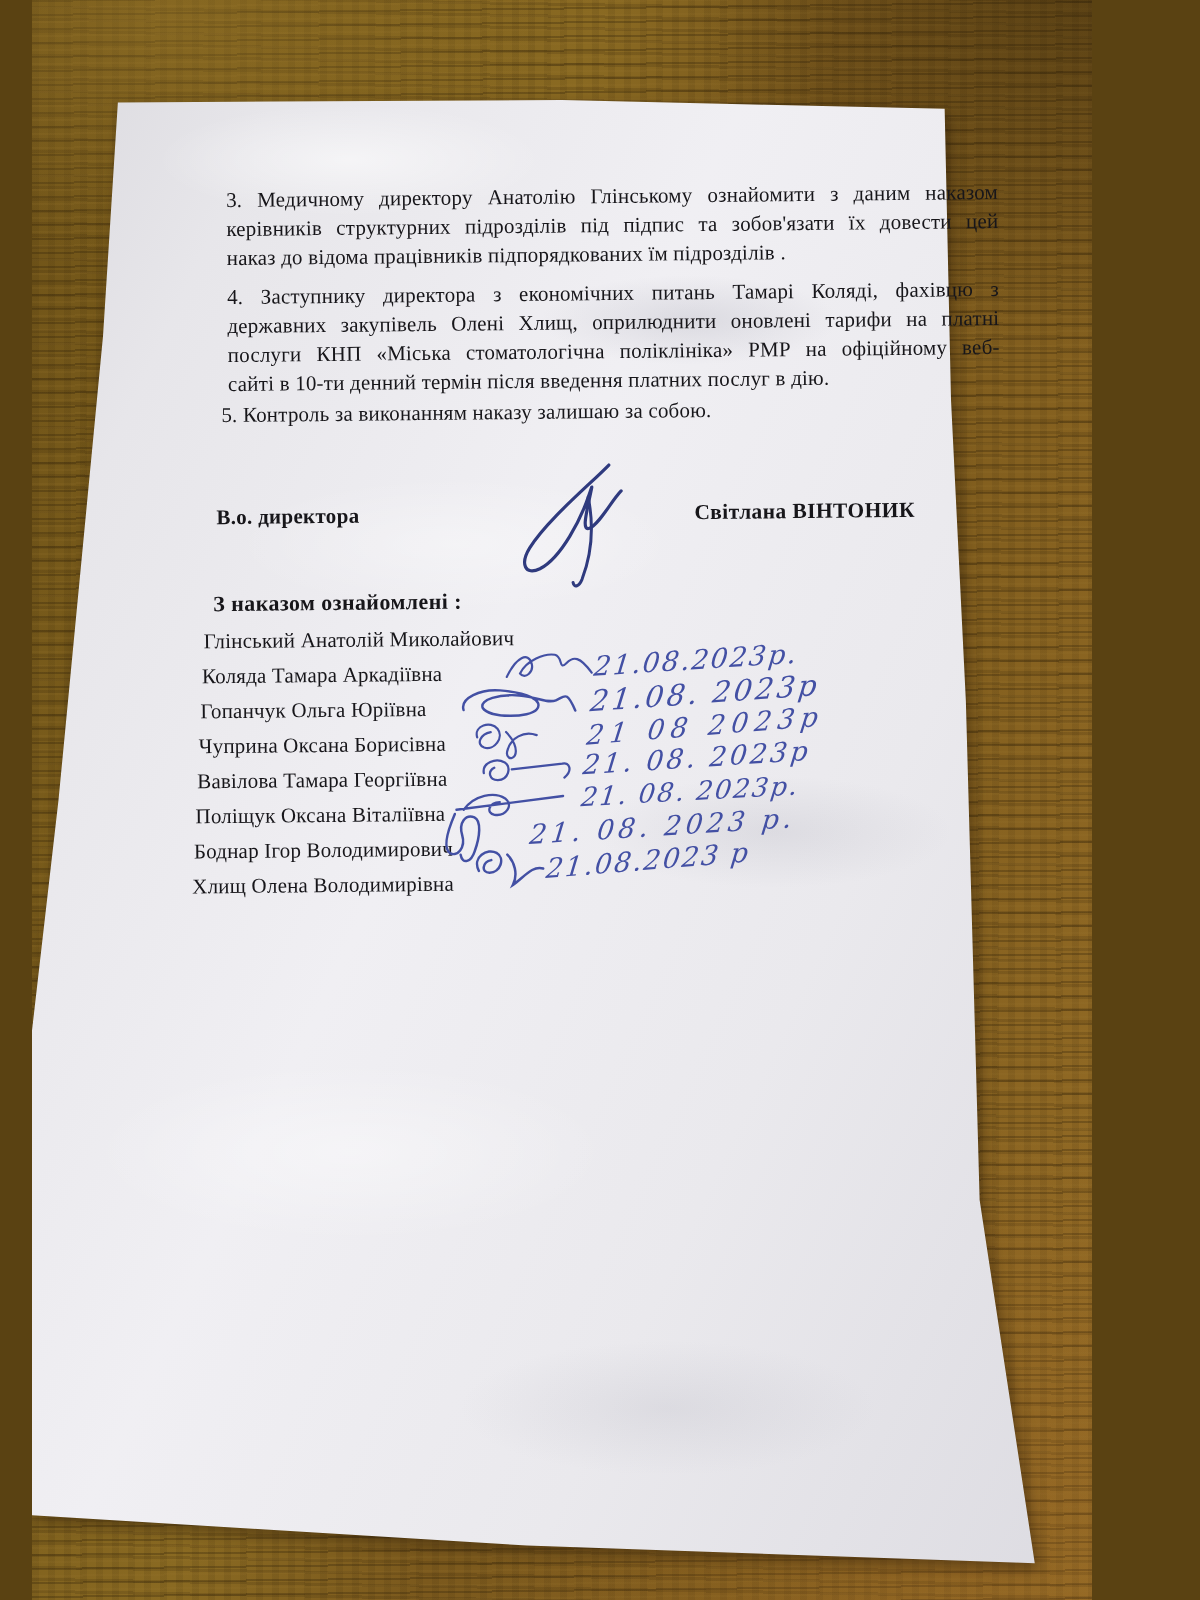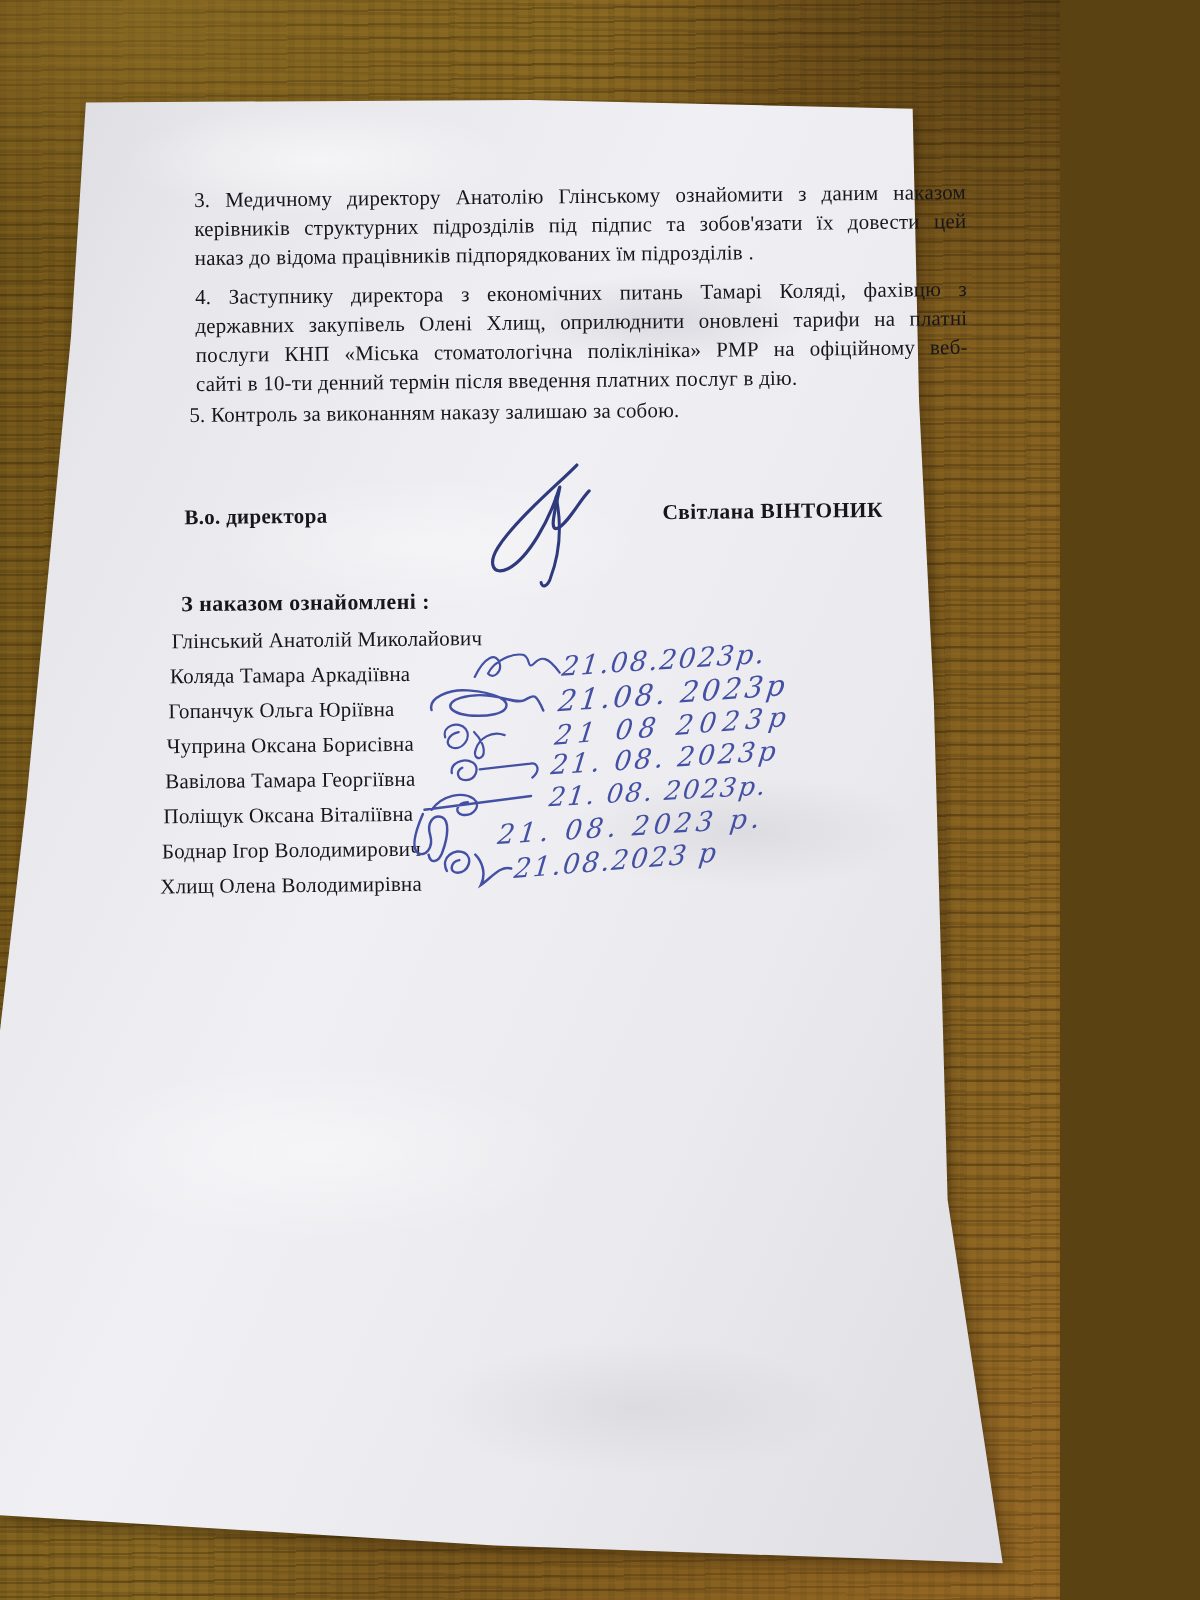--- a/index.html
+++ b/index.html
@@ -7,20 +7,21 @@
     position:relative;width:1060px;height:1600px;overflow:hidden;
     font-family:"Liberation Serif", serif;
     background:
       radial-gradient(55% 32% at 100% 0%, rgba(30,20,4,0.38), transparent 70%),
       radial-gradient(60% 25% at 12% 1%, rgba(170,135,50,0.35), transparent 60%),
       radial-gradient(70% 40% at 88% 96%, rgba(150,95,35,0.30), transparent 65%),
       repeating-linear-gradient(179.3deg, rgba(48,33,8,0.30) 0 2px, transparent 2px 7px, rgba(150,115,45,0.16) 7px 9px, transparent 9px 14px),
       repeating-linear-gradient(90deg, rgba(52,36,10,0.10) 0 7px, transparent 7px 16px),
       repeating-linear-gradient(181deg, rgba(66,46,12,0.20) 0 3px, transparent 3px 12px),
       linear-gradient(105deg,#6f5318 0%,#7c5e1c 20%,#8a6a22 38%,#7b591d 55%,#84601f 75%,#966d26 100%);
+    margin-left: 32px;
   }
   .paper-shadow{position:absolute;inset:0;filter:drop-shadow(4px 6px 8px rgba(42,26,5,0.5));}
   .paper{
     position:absolute;inset:0;
     clip-path:polygon(8.1% 6.4%, 50% 6.25%, 86.1% 6.8%, 86.7% 25%, 88.1% 43.8%, 89.4% 75%, 94.6% 97.7%, 46.7% 96.6%, 0% 94.7%, 0% 64.4%, 2.5% 50%, 6.7% 21%);
     background:
       radial-gradient(26% 5% at 30% 10%, rgba(255,255,255,0.55), transparent 70%),
       radial-gradient(20% 4% at 62% 20%, rgba(165,165,178,0.28), transparent 70%),
       radial-gradient(30% 6% at 40% 34%, rgba(255,255,255,0.35), transparent 70%),
       radial-gradient(24% 5% at 70% 52%, rgba(168,168,180,0.22), transparent 70%),

